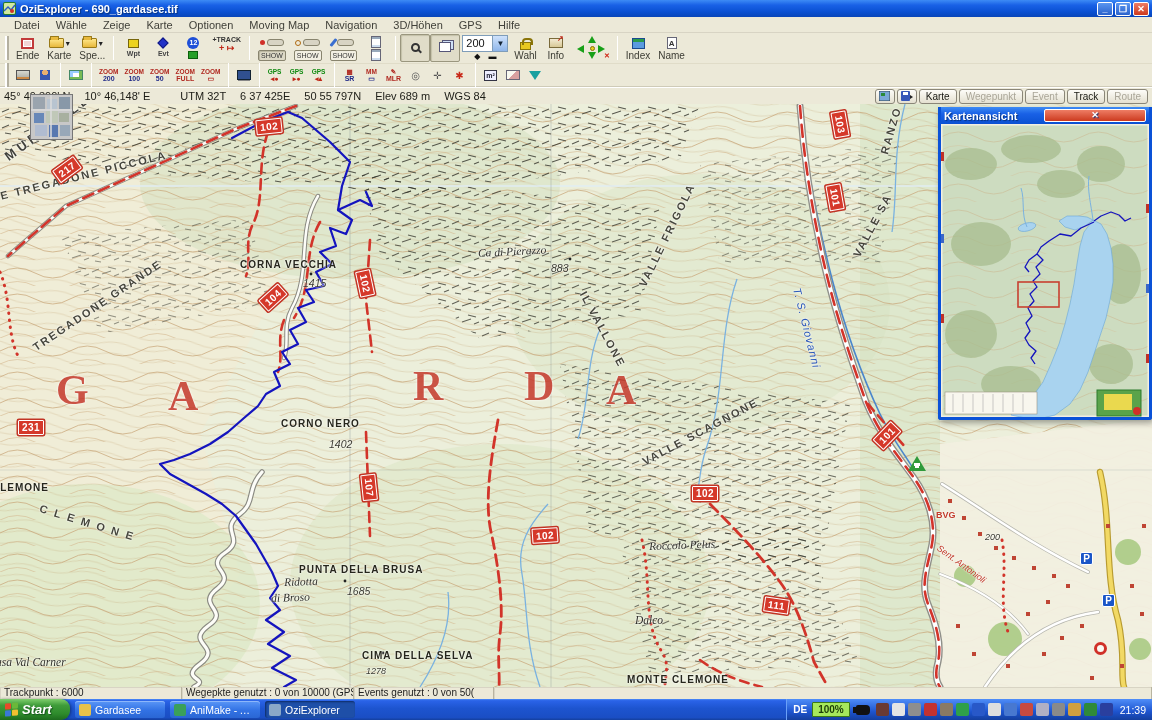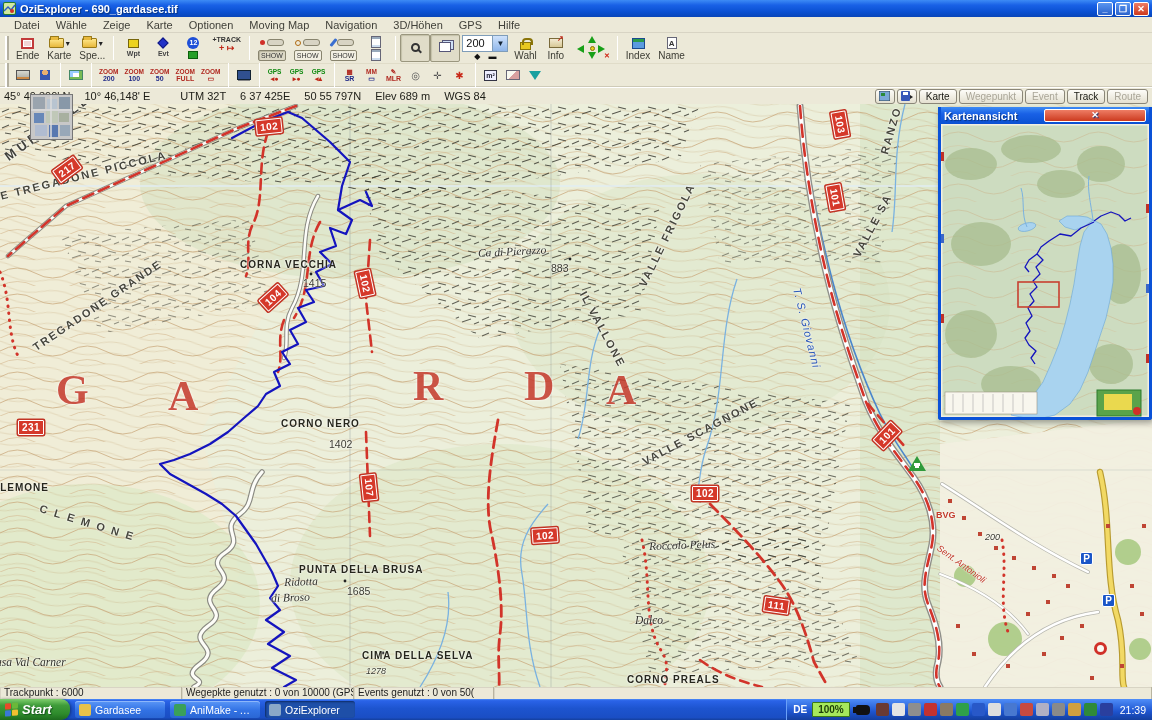--- a/index.html
+++ b/index.html
@@ -84,21 +84,21 @@
 .coordbar .fld{margin-right:14px}
 .coordbar .spacer{flex:1}
 .cbtn{border:1px solid #8a8678;border-radius:3px;background:linear-gradient(180deg,#fdfcf8,#e4e0d0);padding:0 6px;height:15px;font-size:10px;line-height:13px;color:#1a1a14;margin-left:2px}
 .cbtn.disabled{color:#aaa698}
 .cibtn{width:20px;height:15px;border:1px solid #8a8678;border-radius:3px;background:linear-gradient(180deg,#fdfcf8,#e4e0d0);margin-left:2px;display:flex;align-items:center;justify-content:center;font-size:9px}
 
 #map-wrap{position:absolute;left:0;top:104px;width:1152px;height:583px;overflow:hidden;background:#ecefdb}
 #map-overlay{position:absolute;left:0;top:0;width:1152px;height:583px;pointer-events:none}
 .maplabel{position:absolute;white-space:nowrap;transform-origin:left center;text-shadow:0 0 2px rgba(255,255,255,.9),0 0 2px rgba(255,255,255,.9)}
 .c-peak{font-weight:bold;font-size:10px;color:#26261c;letter-spacing:1px}
-.c-elev{font-size:10.5px;color:#3a3a30}
+.c-elev{font-style:italic;font-size:10.5px;color:#3a3a30}
 .c-elev-sm{font-style:italic;font-size:9px;color:#3a3a30}
 .c-italic{font-style:italic;font-size:11.5px;font-family:"Liberation Serif",serif;color:#30302a}
 .c-mid-gray{font-weight:bold;font-size:11px;color:#45453b;letter-spacing:2px}
 .c-big-gray{font-weight:bold;font-size:13px;color:#40403a;letter-spacing:4px}
 .c-garda{font-family:"Liberation Serif",serif;font-weight:bold;font-size:42px;color:#c5392c;opacity:.85}
 .c-river-label{font-style:italic;font-size:11px;color:#2a57b8;letter-spacing:1px}
 .c-red-sm{font-weight:bold;font-size:9px;color:#c23b2b}
 .c-red-sm-italic{font-style:italic;font-size:9px;color:#c23b2b}
 .rmarker{position:absolute;background:#d5382a;color:#fff;font-weight:bold;font-size:10px;line-height:13px;padding:0 3px;border:1px solid #fff;box-shadow:0 0 0 1.5px #c23424;border-radius:1px;transform-origin:center;letter-spacing:.5px}
 .poi-p{position:absolute;width:13px;height:13px;background:#1a56c8;border:1px solid #fff;border-radius:2px;color:#fff;font-weight:bold;font-size:10px;line-height:12px;text-align:center}
@@ -552,21 +552,21 @@
       <div class="maplabel c-elev" style="left: 329px; top: 334px;">1402</div>
       <div class="maplabel c-mid-gray" style="left: 34px; top: 238px; transform: rotate(-34deg);">TREGADONE GRANDE</div>
       <div class="maplabel c-peak" style="left: -8px; top: 378px;">CLEMONE</div>
       <div class="maplabel c-mid-gray" style="left: 40px; top: 398px; transform: rotate(17deg);">C L E M O N E</div>
       <div class="maplabel c-peak" style="left: 299px; top: 460px;">PUNTA DELLA BRUSA</div>
       <div class="maplabel c-elev" style="left: 347px; top: 481px;">1685</div>
       <div class="maplabel c-italic" style="left: 284px; top: 472px; transform: rotate(-2deg);">Ridotta</div>
       <div class="maplabel c-italic" style="left: 271px; top: 488px; transform: rotate(-2deg);">di Broso</div>
       <div class="maplabel c-peak" style="left: 362px; top: 546px;">CIMA DELLA SELVA</div>
       <div class="maplabel c-elev-sm" style="left: 366px; top: 562px;">1278</div>
-      <div class="maplabel c-peak" style="left: 627px; top: 570px;">CORNO PREALS</div>
+      <div class="maplabel c-peak" style="left: 627px; top: 570px;">MONTE CLEMONE</div>
       <div class="maplabel c-italic" style="left: 649px; top: 436px; transform: rotate(-2deg);">Roccolo Pelus</div>
       <div class="maplabel c-italic" style="left: 635px; top: 510px;">Dalco</div>
       <div class="maplabel c-mid-gray" style="left: 643px; top: 352px; transform: rotate(-28deg);">VALLE SCAGNONE</div>
       <div class="maplabel c-river-label" style="left: 797px; top: 178px; transform: rotate(76deg);">T. S. Giovanni</div>
       <div class="maplabel c-mid-gray" style="left: 642px; top: 176px; transform: rotate(-64deg);">VALLE FRIGOLA</div>
       <div class="maplabel c-mid-gray" style="left: 856px; top: 146px; transform: rotate(-62deg);">VALLE SA</div>
       <div class="maplabel c-mid-gray" style="left: 884px; top: 44px; transform: rotate(-74deg);">RANZO</div>
       <div class="maplabel c-italic" style="left: -4px; top: 552px;">asa Val Carner</div>
       <div class="maplabel c-red-sm" style="left: 936px; top: 406px;">BVG</div>
       <div class="maplabel c-red-sm-italic" style="left: 938px; top: 438px; transform: rotate(36deg);">Sent. Antonioli</div>

